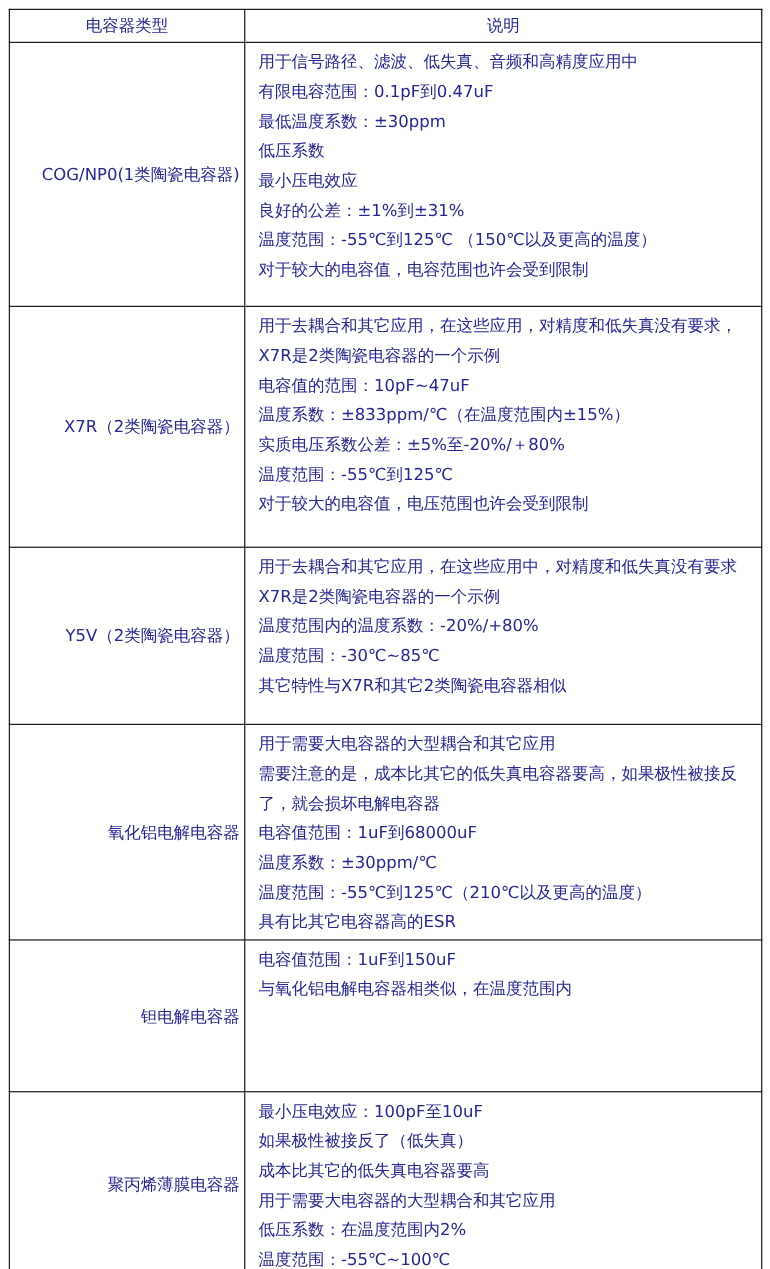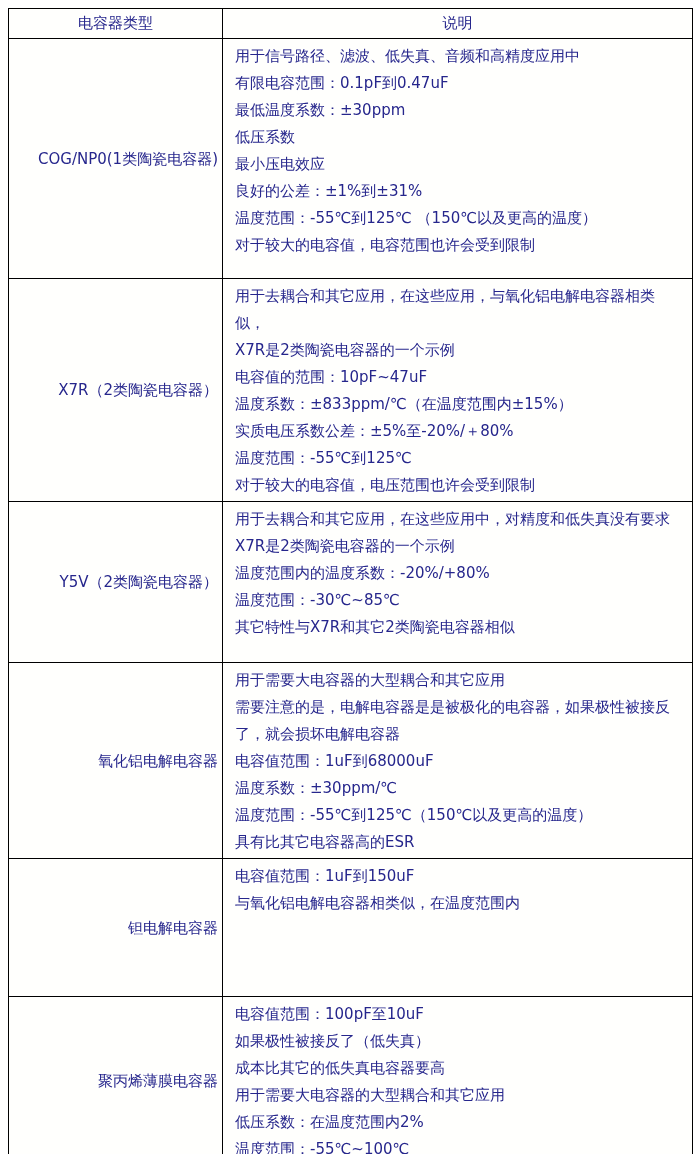--- a/index.html
+++ b/index.html
@@ -86,21 +86,21 @@
             <p>低压系数</p>
             <p>最小压电效应</p>
             <p>良好的公差：±1%到±31%</p>
             <p>温度范围：-55℃到125℃ （150℃以及更高的温度）</p>
             <p>对于较大的电容值，电容范围也许会受到限制</p>
           </td>
         </tr>
         <tr>
           <td class="type-cell">X7R（2类陶瓷电容器）</td>
           <td class="desc-cell">
-            <p>用于去耦合和其它应用，在这些应用，与氧化铝电解电容器相类似，</p>
+            <p>用于去耦合和其它应用，在这些应用，对精度和低失真没有要求，</p>
             <p>X7R是2类陶瓷电容器的一个示例</p>
             <p>电容值的范围：10pF~47uF</p>
             <p>温度系数：±833ppm/℃（在温度范围内±15%）</p>
             <p>实质电压系数公差：±5%至-20%/＋80%</p>
             <p>温度范围：-55℃到125℃</p>
             <p>对于较大的电容值，电压范围也许会受到限制</p>
           </td>
         </tr>
         <tr>
           <td class="type-cell">Y5V（2类陶瓷电容器）</td>
@@ -109,38 +109,38 @@
             <p>X7R是2类陶瓷电容器的一个示例</p>
             <p>温度范围内的温度系数：-20%/+80%</p>
             <p>温度范围：-30℃~85℃</p>
             <p>其它特性与X7R和其它2类陶瓷电容器相似</p>
           </td>
         </tr>
         <tr>
           <td class="type-cell">氧化铝电解电容器</td>
           <td class="desc-cell">
             <p>用于需要大电容器的大型耦合和其它应用</p>
-            <p>需要注意的是，电解电容器是是被极化的电容器，如果极性被接反了，就会损坏电解电容器</p>
+            <p>需要注意的是，成本比其它的低失真电容器要高，如果极性被接反了，就会损坏电解电容器</p>
             <p>电容值范围：1uF到68000uF</p>
             <p>温度系数：±30ppm/℃</p>
-            <p>温度范围：-55℃到125℃（150℃以及更高的温度）</p>
+            <p>温度范围：-55℃到125℃（210℃以及更高的温度）</p>
             <p>具有比其它电容器高的ESR</p>
           </td>
         </tr>
         <tr>
           <td class="type-cell">钽电解电容器</td>
           <td class="desc-cell">
             <p>电容值范围：1uF到150uF</p>
             <p>与氧化铝电解电容器相类似，在温度范围内</p>
           </td>
         </tr>
         <tr>
           <td class="type-cell">聚丙烯薄膜电容器</td>
           <td class="desc-cell">
-            <p>电容值范围：100pF至10uF</p>
+            <p>最小压电效应：100pF至10uF</p>
             <p>如果极性被接反了（低失真）</p>
             <p>成本比其它的低失真电容器要高</p>
             <p>用于需要大电容器的大型耦合和其它应用</p>
             <p>低压系数：在温度范围内2%</p>
             <p>温度范围：-55℃~100℃</p>
           </td>
         </tr>
       </tbody>
   </table>
 </div>

